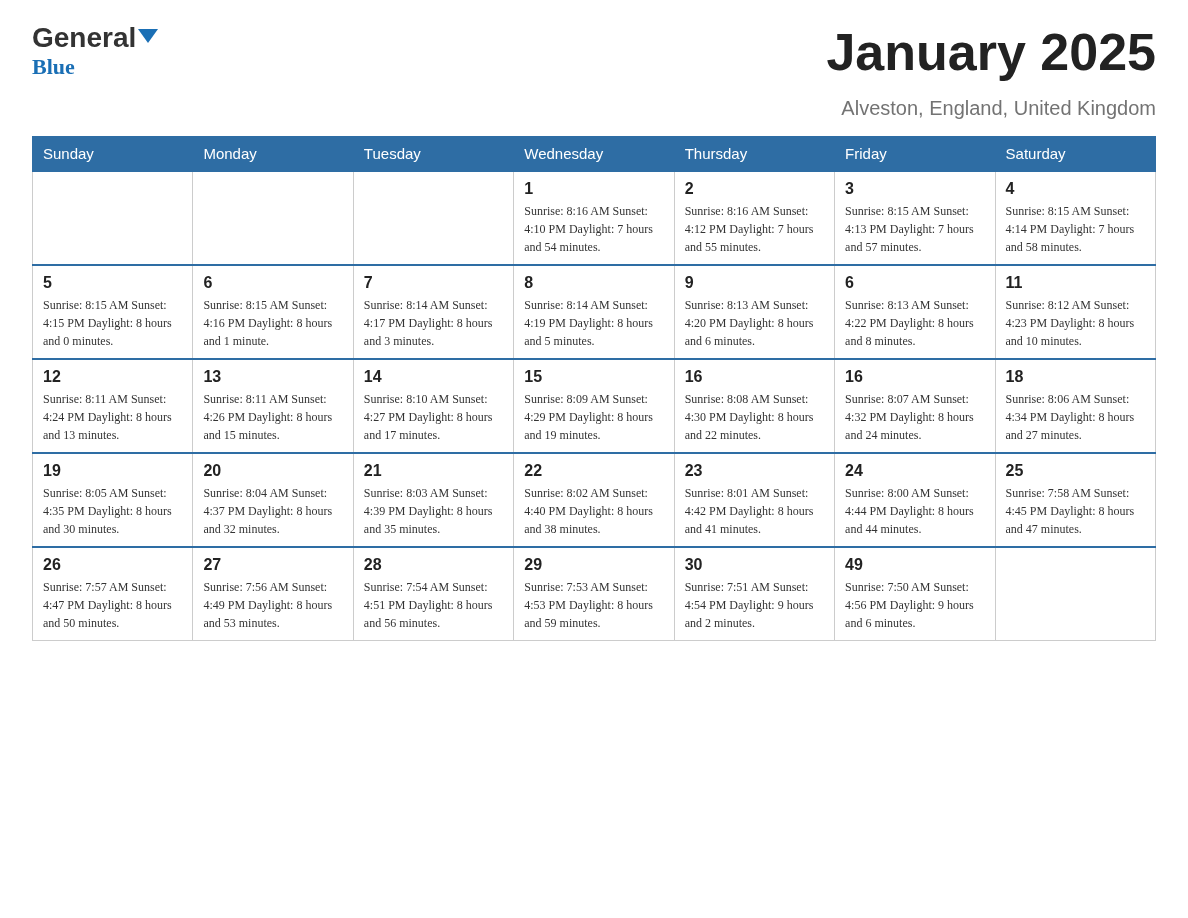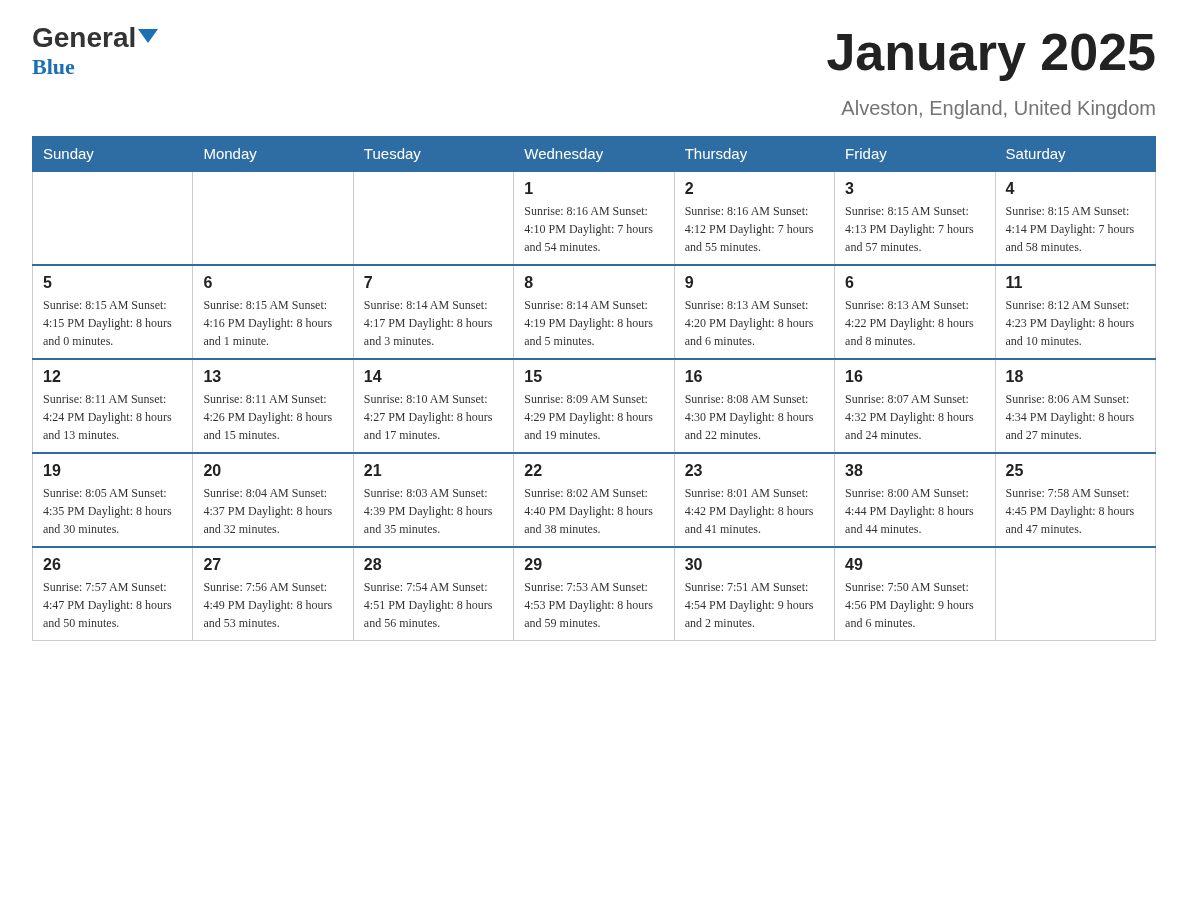--- a/index.html
+++ b/index.html
@@ -298,21 +298,21 @@
 and 38 minutes.</div>
         </td>
         <td>
           <span class="day-number">23</span>
           <div class="day-info">Sunrise: 8:01 AM
 Sunset: 4:42 PM
 Daylight: 8 hours
 and 41 minutes.</div>
         </td>
         <td>
-          <span class="day-number">38</span>
+          <span class="day-number">24</span>
           <div class="day-info">Sunrise: 8:00 AM
 Sunset: 4:44 PM
 Daylight: 8 hours
 and 44 minutes.</div>
         </td>
         <td>
           <span class="day-number">25</span>
           <div class="day-info">Sunrise: 7:58 AM
 Sunset: 4:45 PM
 Daylight: 8 hours

